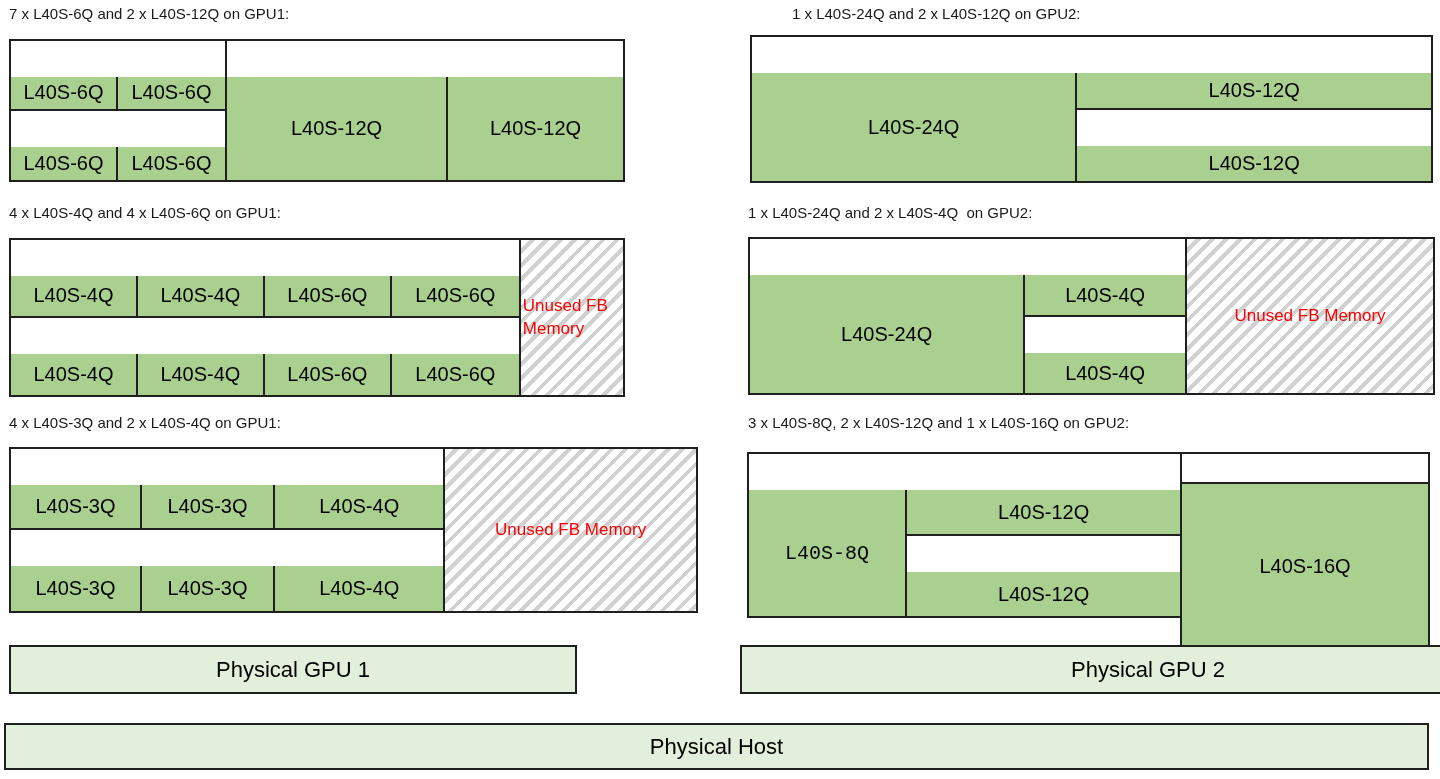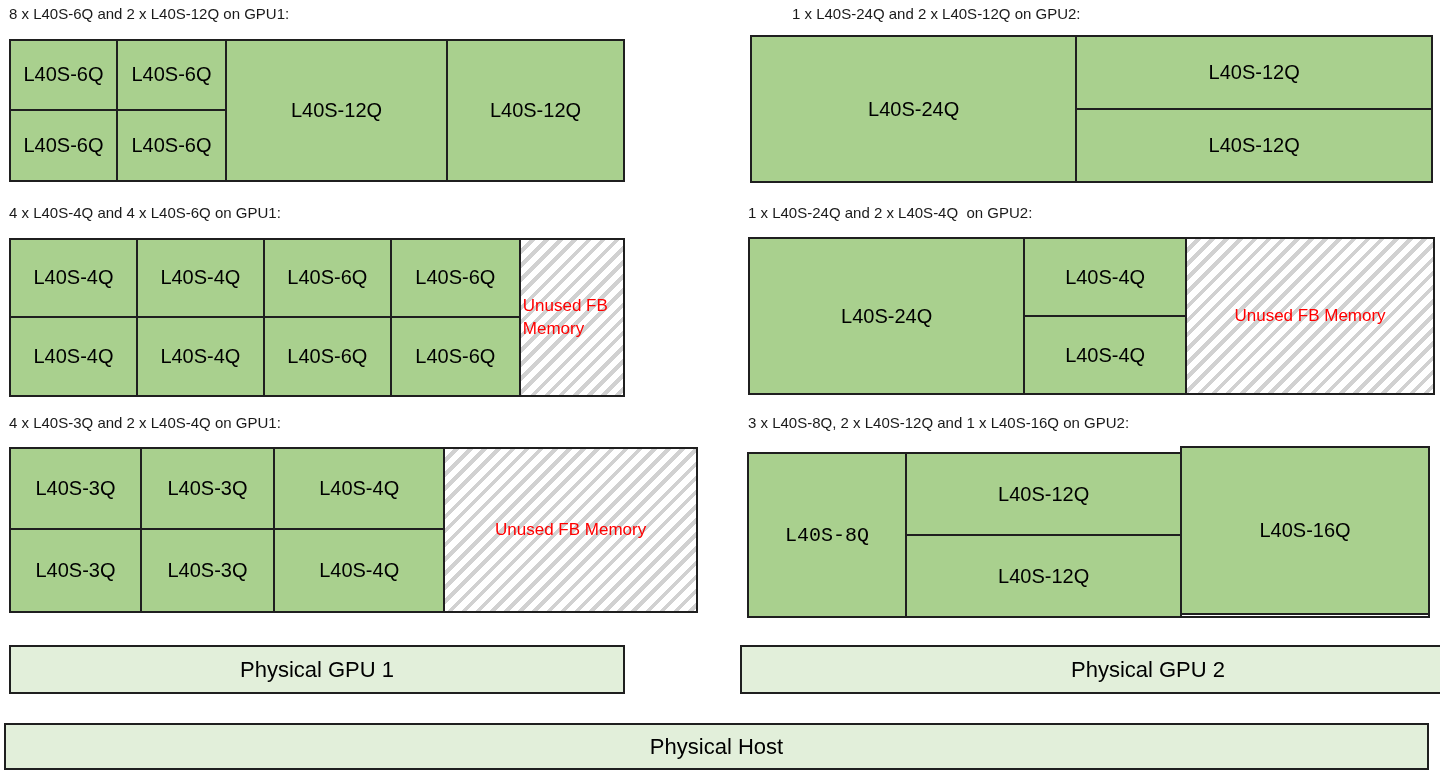--- a/index.html
+++ b/index.html
@@ -17,21 +17,21 @@
   }
   .canvas{position:absolute;inset:0;}
   .title{
     position:absolute;font-size:15px;color:#1a1a1a;white-space:pre;
   }
   .diagram{
     position:absolute;display:flex;border:2px solid var(--line);background:#fff;
   }
   .cell{
     background:var(--cell);display:flex;align-items:center;justify-content:center;
-    font-size:20px;color:#000;overflow:hidden;
+    font-size:20px;color:#000;overflow:hidden;margin-top:36px;
   }
   .br{border-right:2px solid var(--line);}
   .bb{border-bottom:2px solid var(--line);}
   .grid2x2{width:35.3%;display:grid;grid-template-columns:1fr 1fr;grid-template-rows:1fr 1fr;border-right:2px solid var(--line);}
   .d1-w1{width:36.1%;border-right:2px solid var(--line);}
   .d1-w2{flex:1;}
   .d2grid{width:83.3%;display:grid;grid-template-columns:repeat(4,1fr);grid-template-rows:1fr 1fr;border-right:2px solid var(--line);}
   .d3green{width:63.4%;display:grid;grid-template-columns:30.3% 30.8% 1fr;grid-template-rows:1fr 1fr;border-right:2px solid var(--line);}
   .hatch{
     flex:1;
@@ -56,21 +56,21 @@
   .bar{
     position:absolute;border:2px solid var(--line);background:var(--bar);
     display:flex;align-items:center;justify-content:center;font-size:22px;color:#000;
   }
 </style>
 </head>
 <body>
 
 <div class="canvas">
 
-  <div class="title" style="left:9px;top:5px">8 x L40S-6Q and 2 x L40S-12Q on GPU1:</div>
+  <div class="title" style="left:9px;top:5px">7 x L40S-6Q and 2 x L40S-12Q on GPU1:</div>
 
   <div class="diagram" style="left:9px;top:39px;width:616px;height:143px">
     <div class="grid2x2">
       <div class="cell br bb">L40S-6Q</div>
       <div class="cell bb">L40S-6Q</div>
       <div class="cell br">L40S-6Q</div>
       <div class="cell">L40S-6Q</div>
     </div>
     <div class="cell d1-w1">L40S-12Q</div>
     <div class="cell d1-w2">L40S-12Q</div>
@@ -99,21 +99,21 @@
       <div class="cell br bb">L40S-3Q</div>
       <div class="cell br bb">L40S-3Q</div>
       <div class="cell bb">L40S-4Q</div>
       <div class="cell br">L40S-3Q</div>
       <div class="cell br">L40S-3Q</div>
       <div class="cell">L40S-4Q</div>
     </div>
     <div class="hatch center">Unused FB Memory</div>
   </div>
 
-  <div class="bar" style="left:9px;top:645px;width:616px;height:49px">Physical GPU 1</div>
+  <div class="bar" style="left:9px;top:645px;width:568px;height:49px">Physical GPU 1</div>
 
   <div class="title" style="left:792px;top:5px">1 x L40S-24Q and 2 x L40S-12Q on GPU2:</div>
 
   <div class="diagram" style="left:750px;top:35px;width:683px;height:148px">
     <div class="cell r1big">L40S-24Q</div>
     <div class="stackcol r1stack">
       <div class="cell bb">L40S-12Q</div>
       <div class="cell">L40S-12Q</div>
     </div>
   </div>

